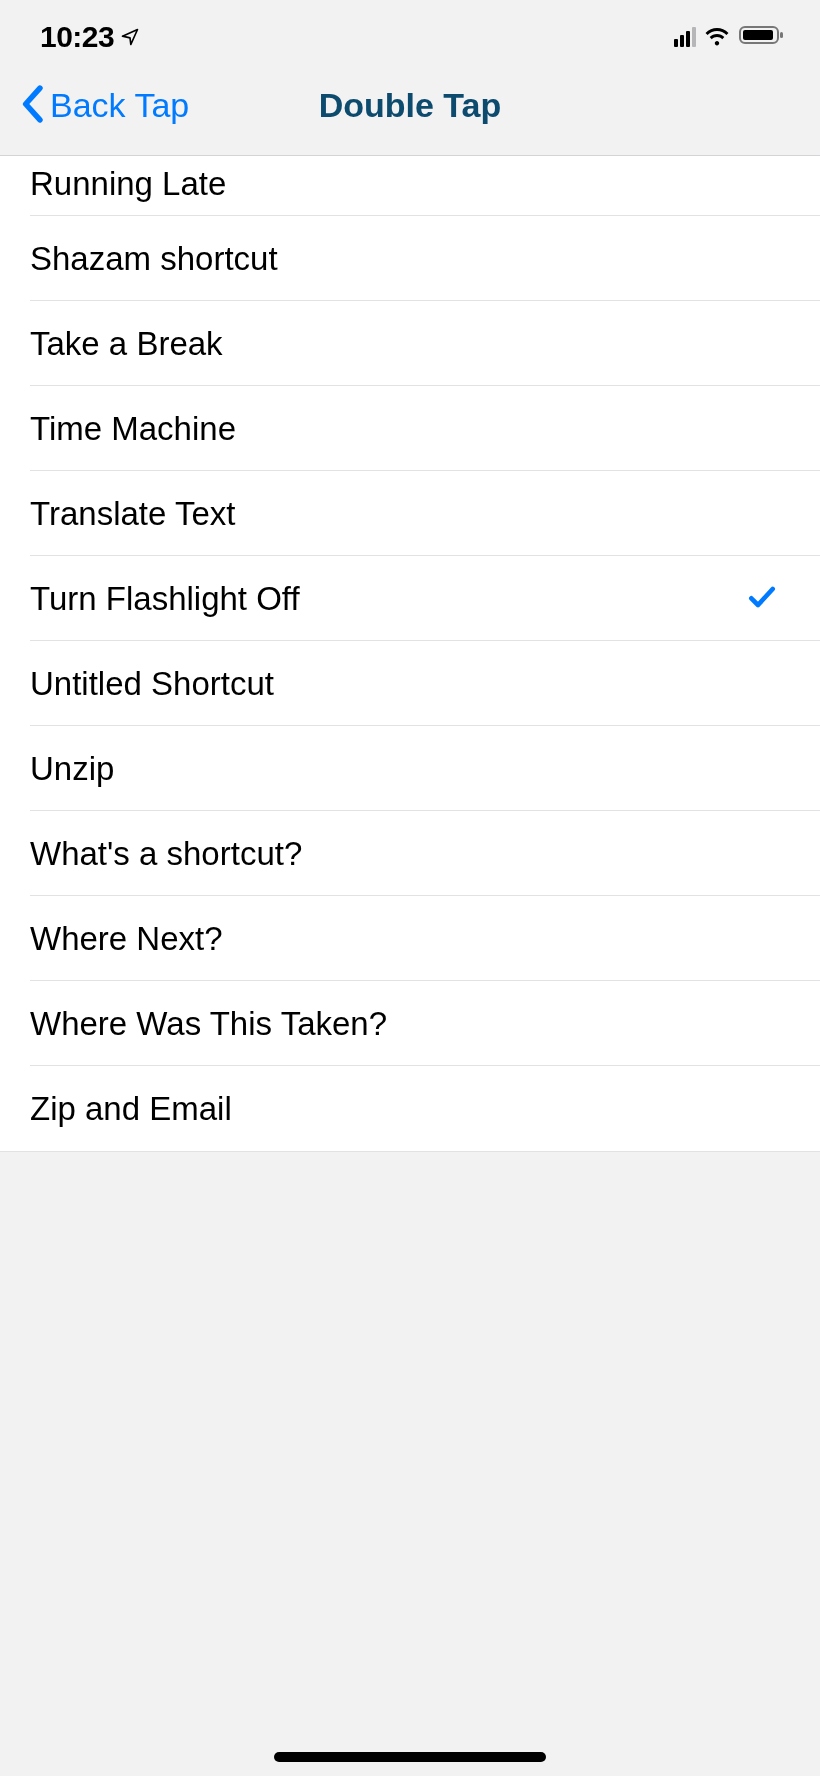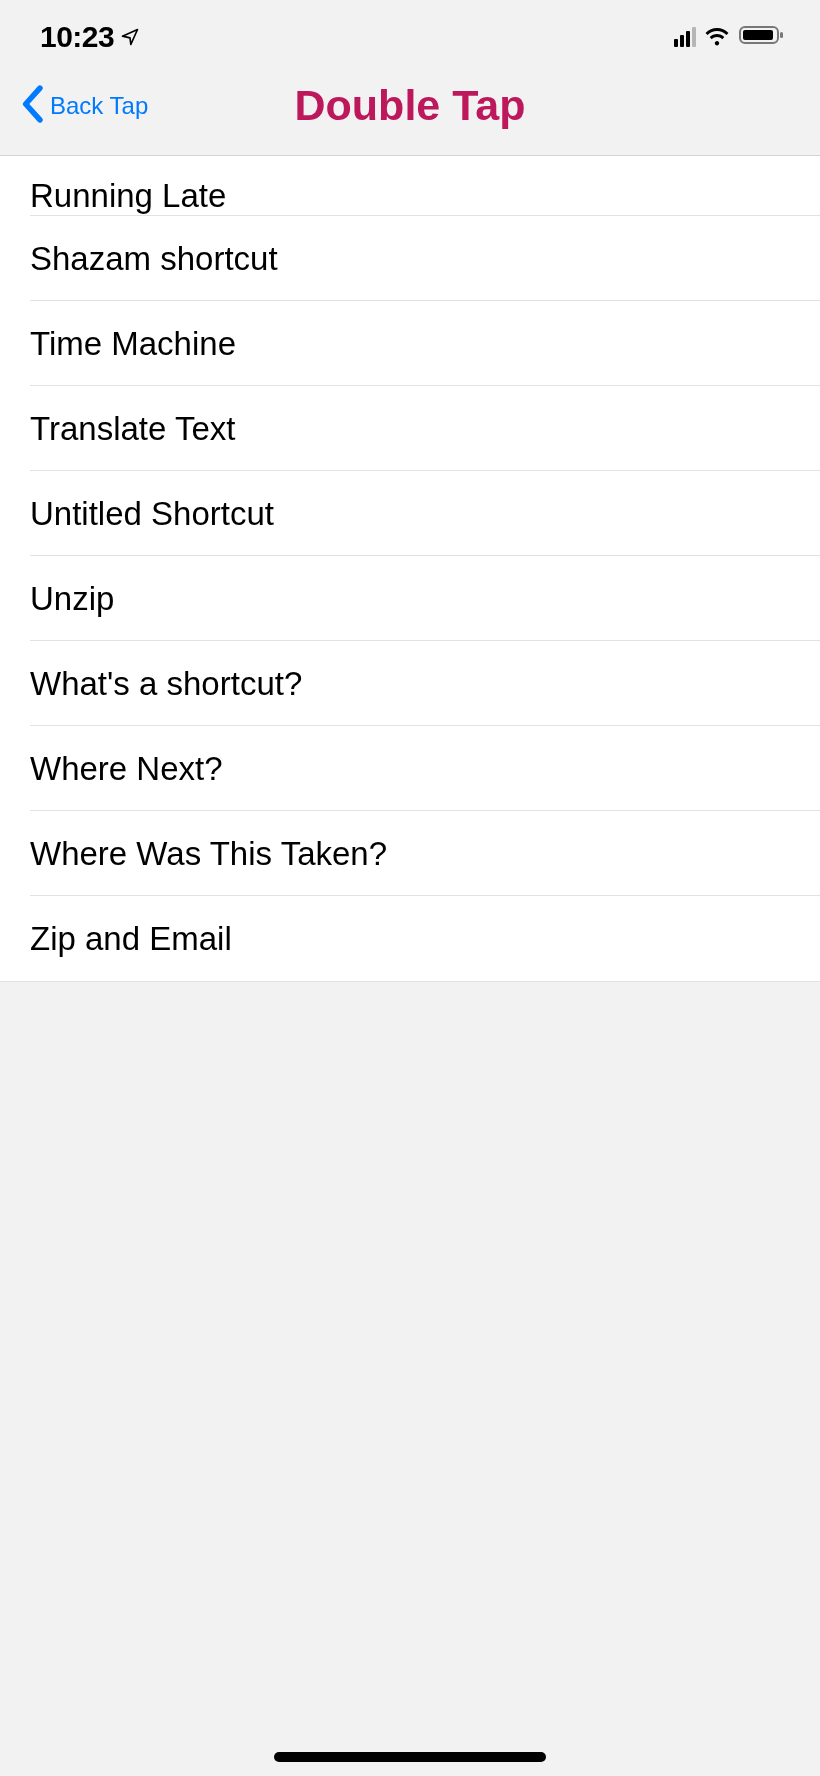--- a/index.html
+++ b/index.html
@@ -71,52 +71,51 @@
       align-items: center;
       gap: 6px;
       color: #007aff;
       position: relative;
       z-index: 2;
     }
     .chevron-back-icon {
       color: #007aff;
     }
     .back-label {
-      font-size: 24px;
+      font-size: 34px;
       font-weight: 400;
       color: #007aff;
     }
     .nav-title {
-      font-size: 43px;
+      font-size: 34px;
       font-weight: 600;
       position: absolute;
       left: 50%;
       transform: translateX(-50%);
-      color: #be185d;
+      color: #0c4a6e;
     }
     .list {
       background: #fff;
       margin-top: 0;
     }
     .list-item {
       display: flex;
       align-items: center;
       justify-content: space-between;
       min-height: 85px;
       padding: 0 30px;
       position: relative;
     }
     .list-item-first {
       min-height: 60px;
       align-items: flex-start;
       padding-top: 8px;
     }
     .list-item-first .list-label {
       line-height: 1.2;
-      margin-top: 12px;
     }
     .list-item::after {
       content: "";
       position: absolute;
       left: 30px;
       right: 0;
       bottom: 0;
       height: 1px;
       background: #e2e2e4;
     }
@@ -202,24 +201,33 @@
 
 <div class="list-wrap">
 <div class="list" id="options-list">
 <div class="list-item list-item-first">
         <span class="list-label">Running Late</span>
       </div>
       <div class="list-item">
         <span class="list-label">Shazam shortcut</span>
       </div>
       <div class="list-item">
+        <span class="list-label">Take a Break</span>
+      </div>
+      <div class="list-item">
         <span class="list-label">Time Machine</span>
       </div>
       <div class="list-item">
         <span class="list-label">Translate Text</span>
+      </div>
+      <div class="list-item">
+        <span class="list-label">Turn Flashlight Off</span>
+        <span class="checkmark-icon"><svg width="36" height="32" viewBox="0 0 24 24" fill="none">
+            <path d="M4 13 L9 18 L20 6" stroke="#007aff" stroke-width="3.5" stroke-linecap="round" stroke-linejoin="round"></path>
+          </svg></span>
       </div>
       <div class="list-item">
         <span class="list-label">Untitled Shortcut</span>
       </div>
       <div class="list-item">
         <span class="list-label">Unzip</span>
       </div>
       <div class="list-item">
         <span class="list-label">What's a shortcut?</span>
       </div>

